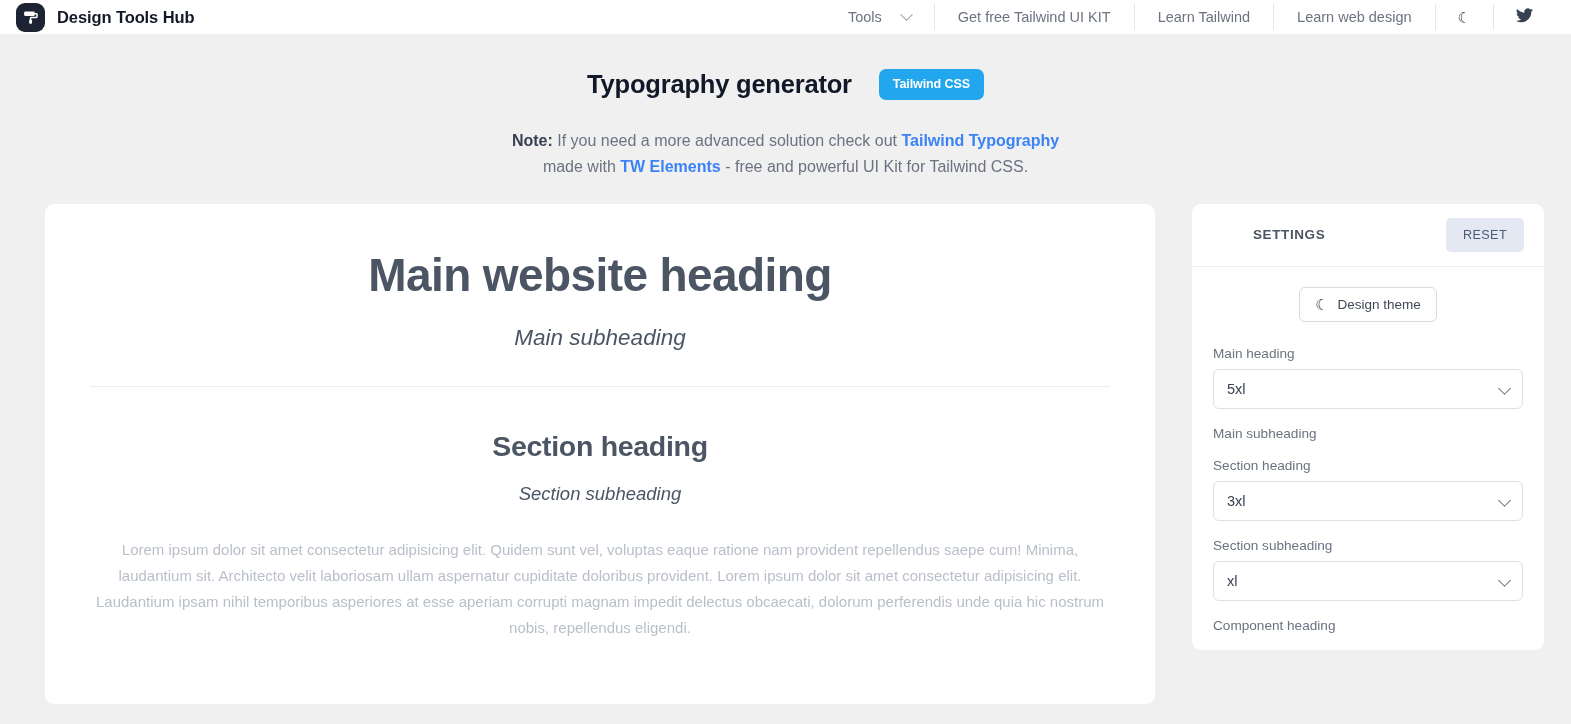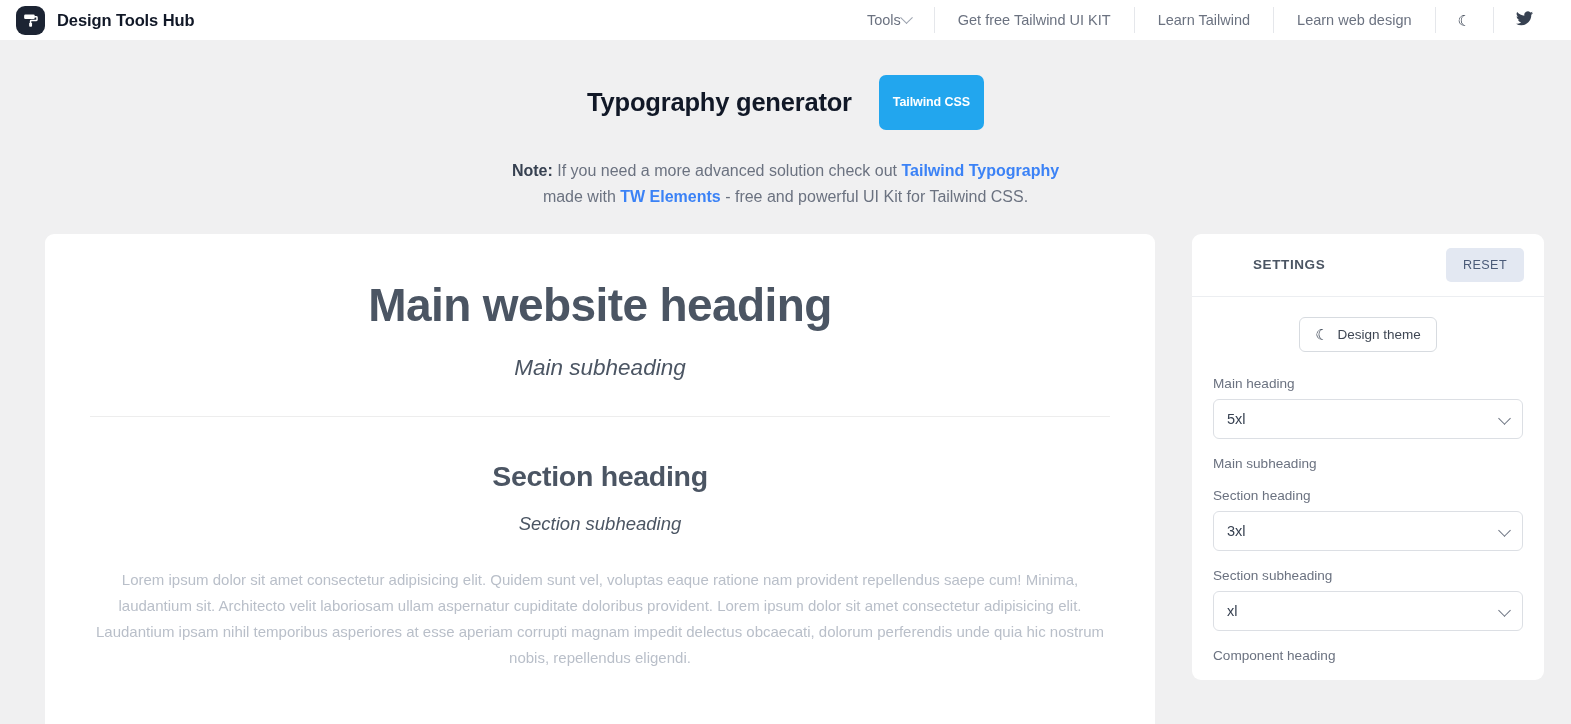--- a/index.html
+++ b/index.html
@@ -12,21 +12,21 @@
 
   body {
     font-family: "Liberation Sans", sans-serif;
     background: #f0f0f1;
     color: #1f2937;
     -webkit-font-smoothing: antialiased;
   }
 
   
   .navbar {
-    height: 40px;
+    height: 34px;
     background: #ffffff;
     display: flex;
     align-items: center;
     padding: 0 16px 0 16px;
     position: relative;
   }
 
   .brand {
     display: flex;
     align-items: center;
@@ -58,21 +58,21 @@
     height: 100%;
   }
 
   .nav-item {
     font-size: 14.5px;
     color: #6b7280;
     padding: 0 23px;
     height: 26px;
     display: flex;
     align-items: center;
-    gap: 1px;
+    gap: 20px;
     white-space: nowrap;
     cursor: pointer;
     border-right: 1px solid #e5e7eb;
   }
   .nav-item:last-child { border-right: none; padding-right: 12px; }
 
   .nav-item.icon-only { padding: 0 22px; }
 
   .chev {
     display: inline-block;
@@ -108,21 +108,21 @@
     color: #111827;
     letter-spacing: -0.2px;
   }
 
   .badge {
     background: #22a6ee;
     color: #ffffff;
     font-size: 12.5px;
     font-weight: bold;
     border-radius: 7px;
-    padding: 21px 14px;
+    padding: 9px 14px;
     line-height: 1;
     letter-spacing: -0.1px;
     cursor: pointer;
   }
 
   .note {
     margin-top: 28px;
     font-size: 16px;
     line-height: 26px;
     color: #6b7280;

